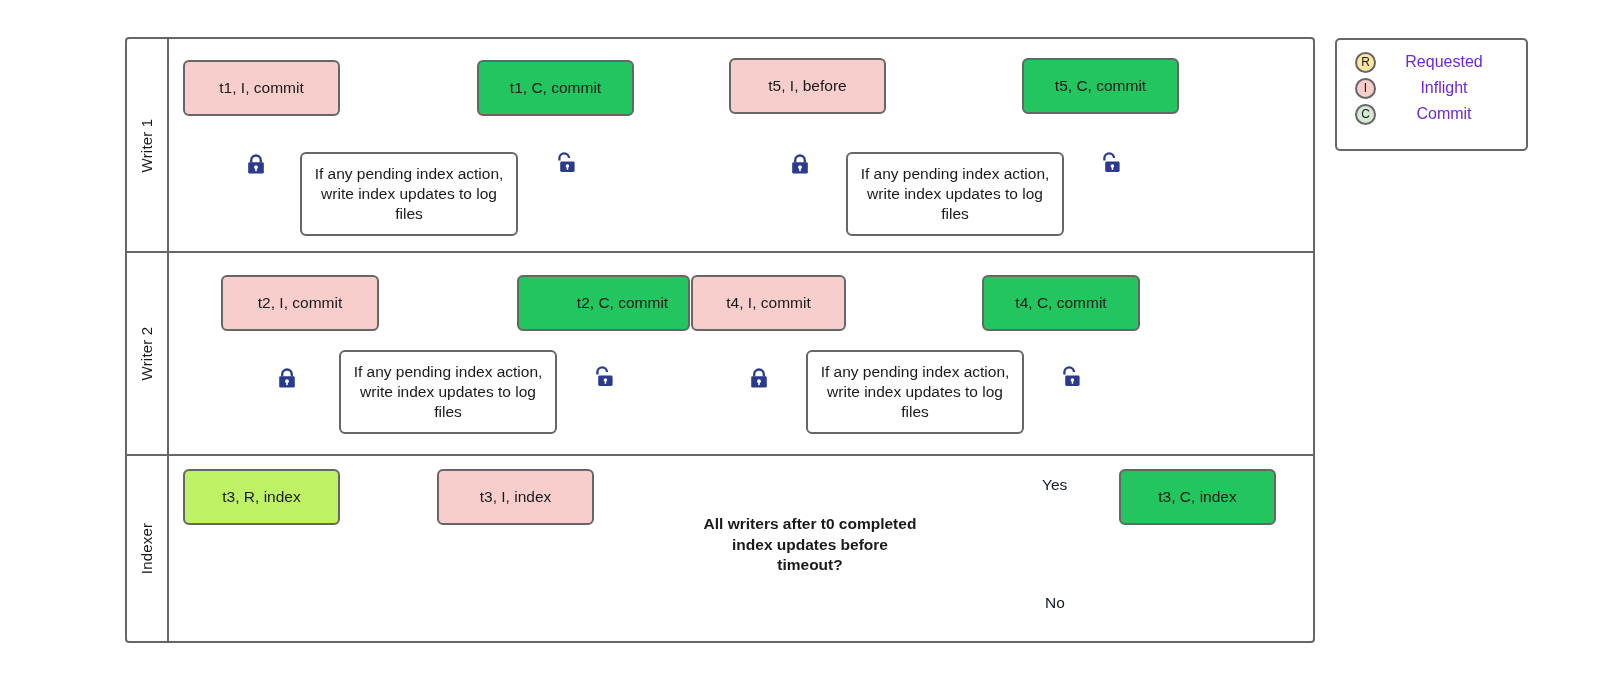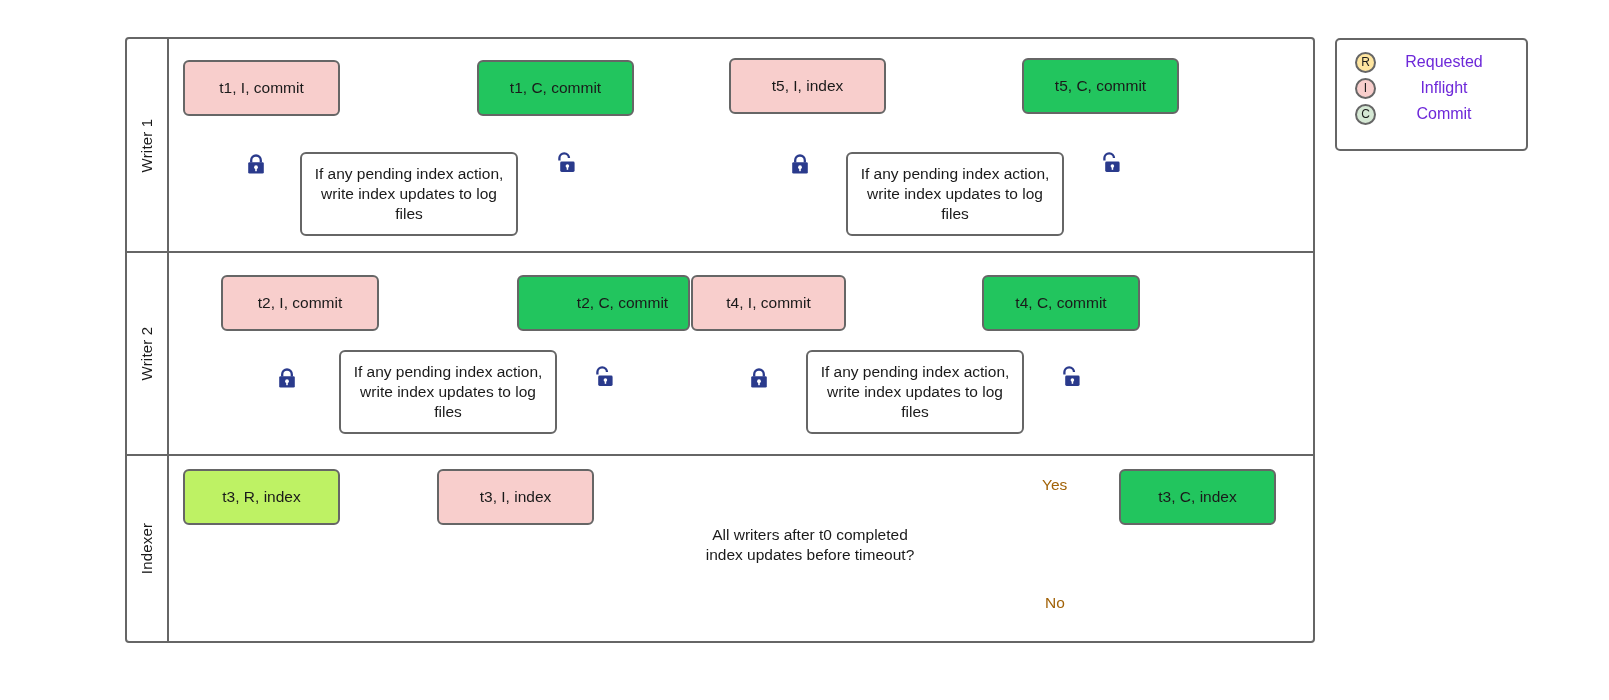--- a/index.html
+++ b/index.html
@@ -94,27 +94,27 @@
     width: 100%; height: 100%;
     display: flex;
     align-items: center;
     justify-content: center;
     text-align: center;
     font-size: 15.5px;
     color: #1a1a1a;
     line-height: 1.32;
     pointer-events: none;
   }
-  .diamond-label > div { width: 82%; }
+  .diamond-label > div { width: 82%; font-weight: bold; }
 
   
   .edge-label {
     position: absolute;
     font-size: 15.5px;
-    color: #a16207;
+    color: #0f172a;
     z-index: 5;
     white-space: nowrap;
   }
 
   
   .lock {
     position: absolute;
     width: 20px;
     height: 21px;
     z-index: 6;
@@ -224,21 +224,21 @@
       </div>
     </div>
   </div>
 
   <div class="node pink" style="left:183px; top:60px; width:157px; height:56px;">t1, I, commit</div>
 
   <div class="node white" style="left:300px; top:152px; width:218px; height:84px;">If any pending index action, write index updates to log files</div>
 
   <div class="node green" style="left:477px; top:60px; width:157px; height:56px;">t1, C, commit</div>
 
-  <div class="node pink" style="left:729px; top:58px; width:157px; height:56px;">t5, I, index</div>
+  <div class="node pink" style="left:729px; top:58px; width:157px; height:56px;">t5, I, before</div>
 
   <div class="node white" style="left:846px; top:152px; width:218px; height:84px;">If any pending index action, write index updates to log files</div>
 
   <div class="node green" style="left:1022px; top:58px; width:157px; height:56px;">t5, C, commit</div>
 
   <svg class="lock" style="left:246px; top:154px;" viewBox="0 0 20 21">
     <path d="M5.2,8.5 v-2.2 a4.8,4.8 0 0 1 9.6,0 v2.2" fill="none" stroke="#2a3a8c" stroke-width="2.3"></path>
     <rect x="2.2" y="8.2" width="15.6" height="11.4" rx="1.4" fill="#2a3a8c"></rect>
     <circle cx="10" cy="13.2" r="1.9" fill="#ffffff"></circle>
     <rect x="9.2" y="13" width="1.6" height="4.2" fill="#ffffff"></rect>

